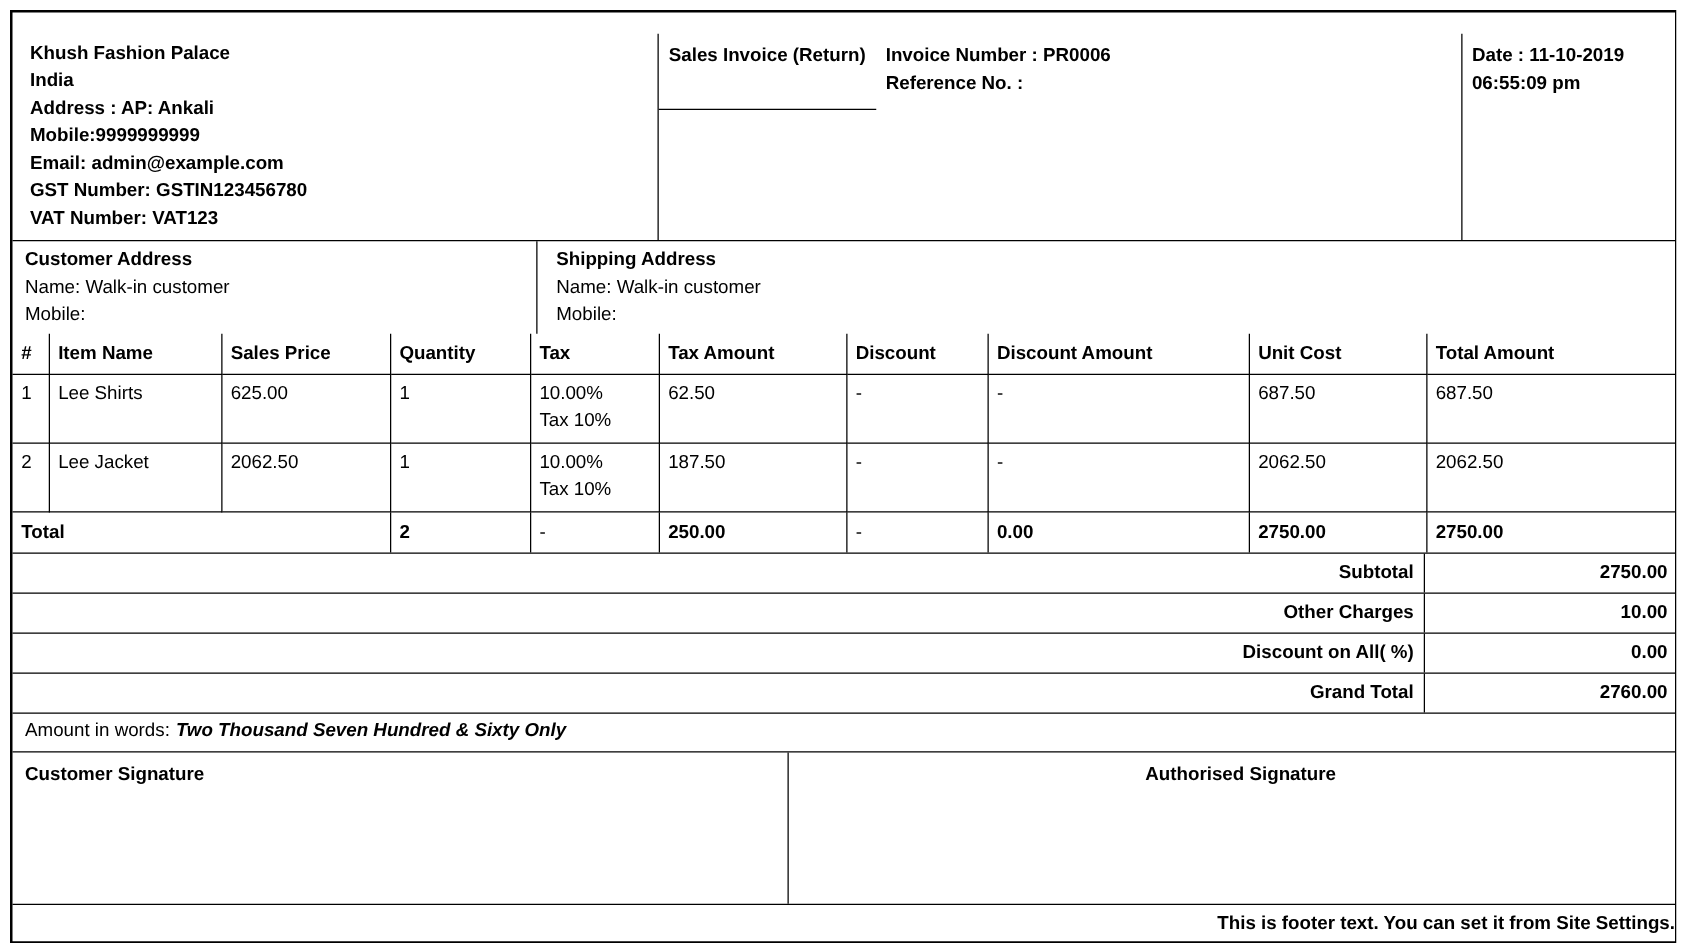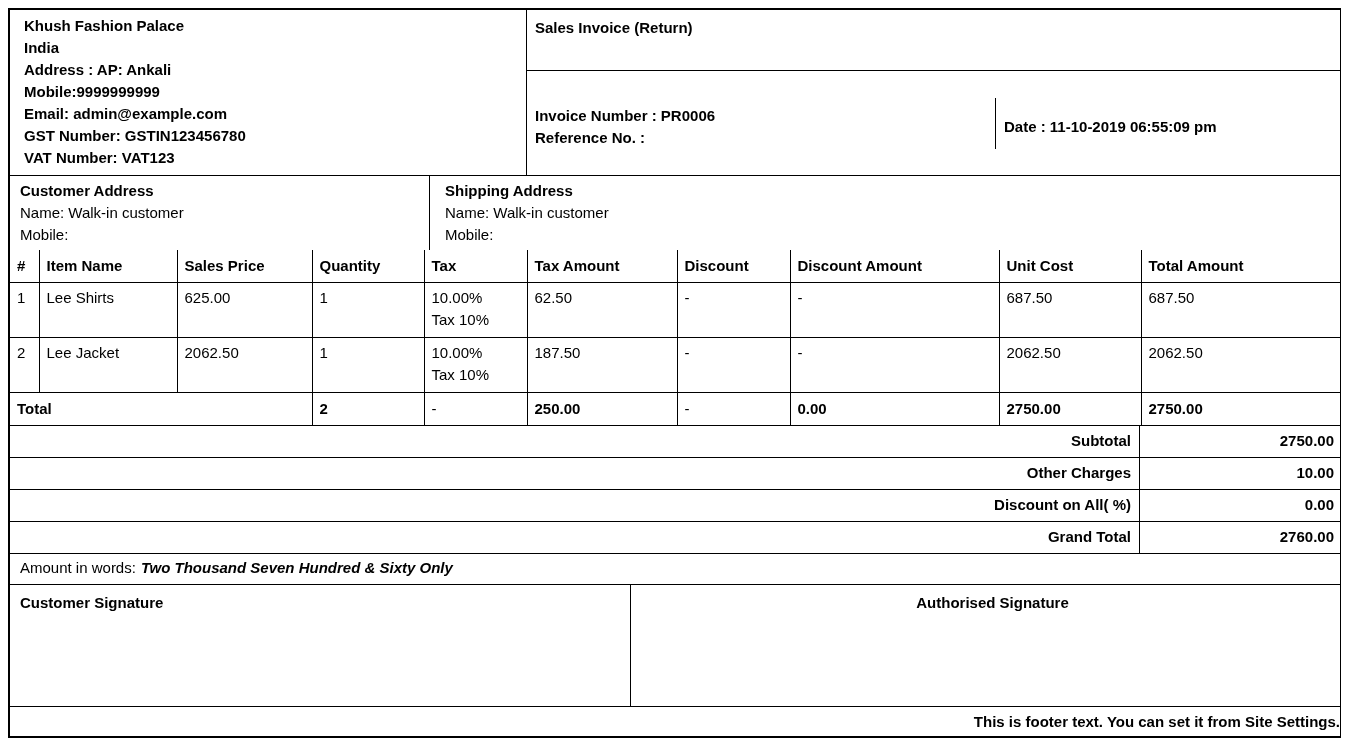--- a/index.html
+++ b/index.html
@@ -12,35 +12,35 @@
     line-height: 22px;
   }
   .invoice {
     width: 1334px;
     border: 2px solid #000;
     background: #fff;
   }
   .invoice > * + * { border-top: 1px solid #000; }
 
   
-  .top-section { display: flex; height: 165px; }
+  .top-section { display: flex; height: 165px; margin-top: 17px; }
   .company-cell {
     width: 517px;
     border-right: 1px solid #000;
     padding: 5px 10px 0 14px;
     font-weight: 700;
   }
-  .top-right { flex: 1; display: flex; flex-direction: column; }
+  .top-right { flex: 1; display: flex; }
   .doc-title-cell {
     height: 61px;
     border-bottom: 1px solid #000;
     padding: 7px 8px 0 8px;
     font-weight: 700;
   }
-  .meta-row { flex: 1; display: flex; align-items: center; }
+  .meta-row { flex: 1; display: flex; }
   .meta-left {
     width: 469px;
     border-right: 1px solid #000;
     padding: 7px 8px 0 8px;
     font-weight: 700;
   }
   .meta-right { flex: 1; padding: 7px 8px 0 8px; font-weight: 700; }
 
   
   .address-row { display: flex; height: 75px; }

